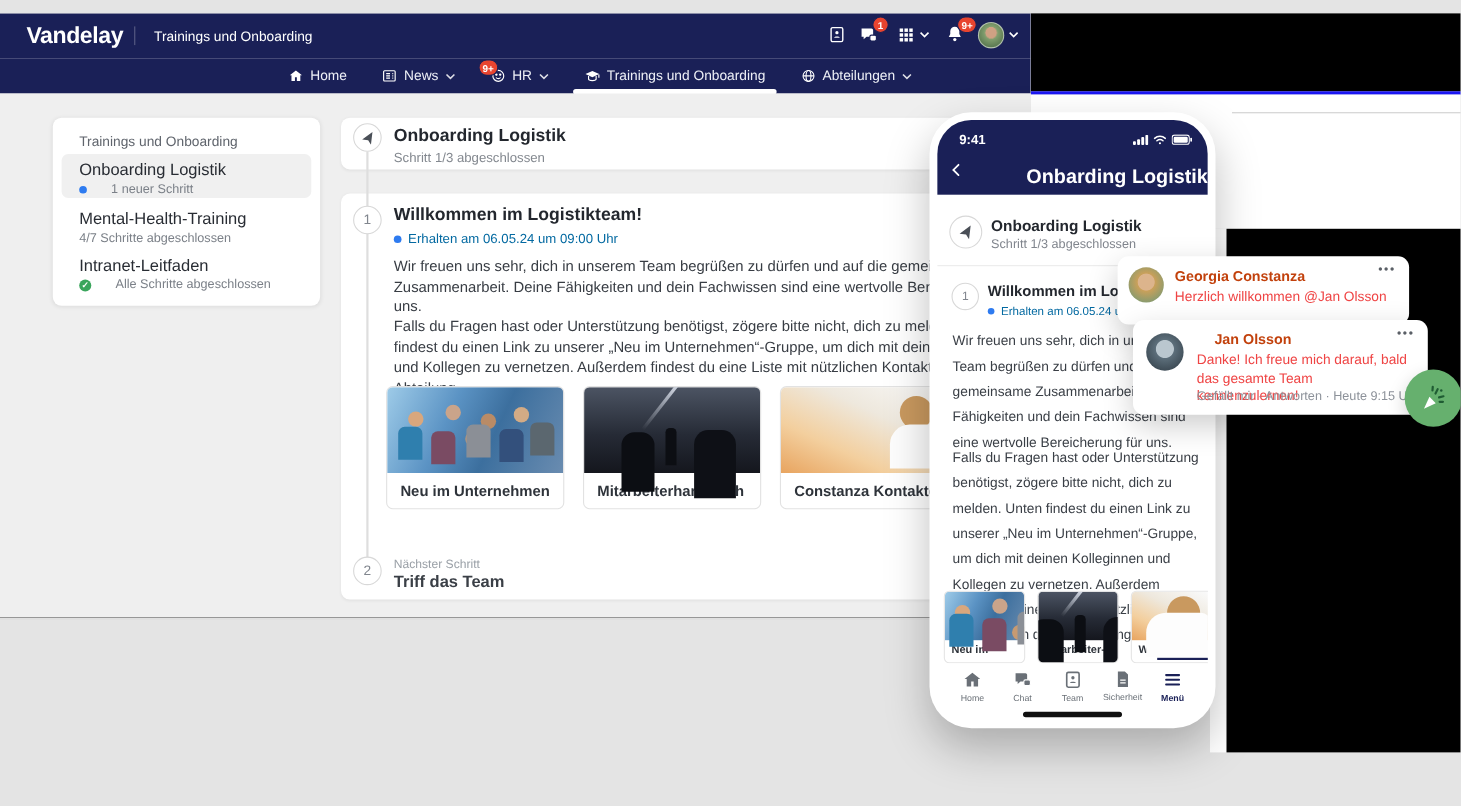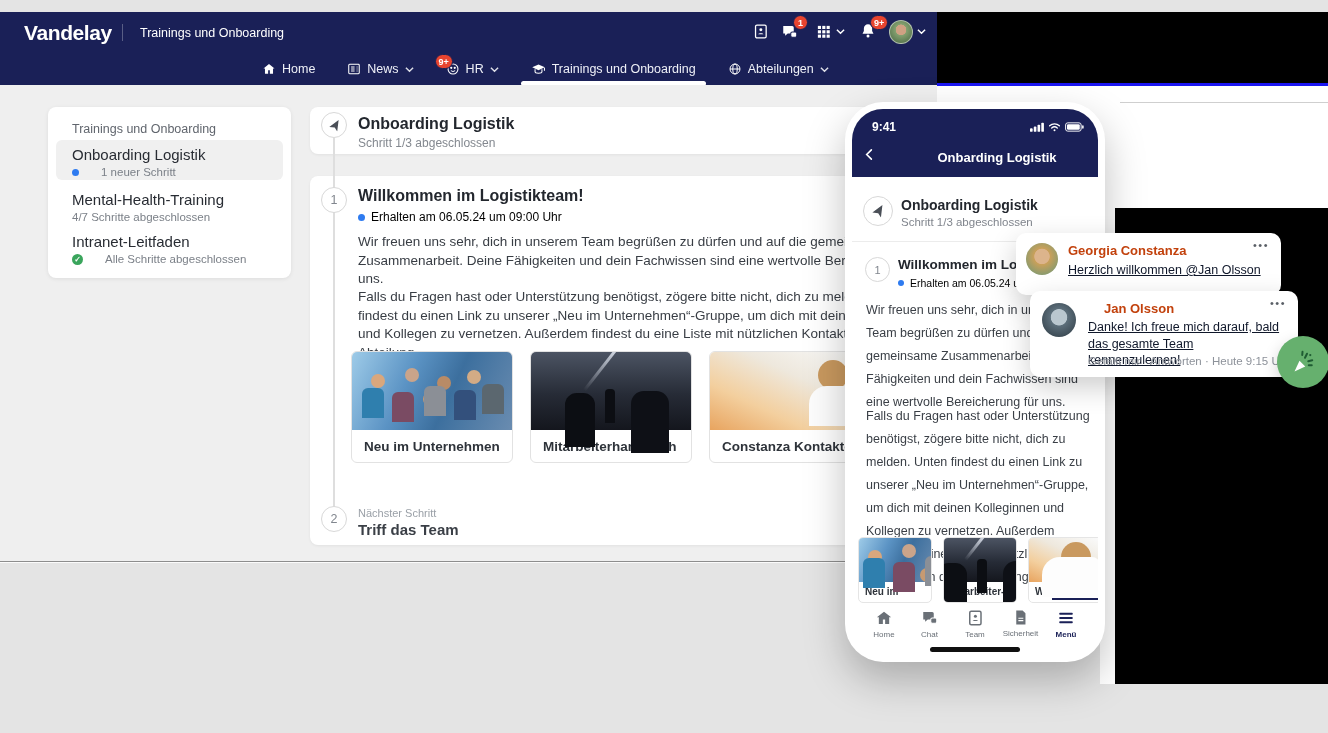--- a/index.html
+++ b/index.html
@@ -37,21 +37,21 @@
   .dot-blue{width:7px;height:7px;border-radius:50%;background:#2e7bf0;}
   .dot-green{width:11px;height:11px;border-radius:50%;background:#3aa55c;color:#fff;font-size:8px;line-height:11px;text-align:center;font-weight:700;}
 
   
   .headcard{position:absolute;left:310px;top:22px;width:640px;height:47px;background:#fff;border-radius:8px;box-shadow:0 1px 3px rgba(0,0,0,.06);}
   .stepcard{position:absolute;left:310px;top:91px;width:640px;height:369px;background:#fff;border-radius:8px;box-shadow:0 1px 3px rgba(0,0,0,.06);}
   .timeline{position:absolute;left:333px;top:53px;width:2px;height:372px;background:#dedede;z-index:2;}
   .tl-circle{position:absolute;width:26px;height:26px;border-radius:50%;background:#fff;border:1.5px solid #d8d8d8;z-index:3;display:flex;align-items:center;justify-content:center;font-size:12.5px;color:#81868e;}
   .m-title{position:absolute;font-size:16px;font-weight:700;color:#23272e;}
   .m-sub{position:absolute;font-size:12px;color:#83888f;}
-  .meta-row{position:absolute;display:flex;align-items:center;gap:6px;font-size:12px;color:#000000;}
+  .meta-row{position:absolute;display:flex;align-items:center;gap:6px;font-size:12px;color:#0369a1;}
   .para{position:absolute;left:358px;width:582px;font-size:13.5px;line-height:18.5px;color:#383d44;}
   .rescard{position:absolute;top:266px;width:162px;height:112px;background:#fff;border:1px solid #e2e2e2;border-radius:6px;overflow:hidden;z-index:3;}
   .rescard .img{height:78px;}
   .rescard .lbl{padding:9px 12px 0;font-size:13.5px;font-weight:700;color:#2e333a;}
   .img-team{background:linear-gradient(115deg,#9ecbe8 0%,#5b93c4 35%,#3c6f9e 60%,#6a8cb0 100%);position:relative;}
   .img-team::before{content:"";position:absolute;left:12%;top:28%;width:14px;height:14px;border-radius:50%;background:#d9a77d;box-shadow:34px -6px 0 #caa48a,66px 2px 0 #b98b66,96px -4px 0 #d3ab85,52px 18px 0 #c79a72;}
   .img-team::after{content:"";position:absolute;left:6%;top:46%;width:22px;height:30px;border-radius:6px 6px 0 0;background:#2f7fae;box-shadow:30px 4px 0 #7a4b63,62px -2px 0 #8b8f96,92px 2px 0 #33507c,120px -4px 0 #5b676f;}
   .img-night{background:linear-gradient(180deg,#4c5463 0%,#262b36 55%,#14161d 100%);position:relative;}
   .img-night::before{content:"";position:absolute;left:55%;top:-10%;width:3px;height:75%;background:linear-gradient(180deg,rgba(240,245,255,.95),rgba(240,245,255,0));transform:rotate(38deg);transform-origin:top;}
   .img-night::after{content:"";position:absolute;left:46%;top:48%;width:10px;height:34px;background:#0c0e13;border-radius:4px 4px 0 0;box-shadow:-30px 14px 0 10px #0c0e13,40px 16px 0 14px #0e1016;}
@@ -69,21 +69,21 @@
   #black-rect{position:absolute;left:1115px;top:196px;width:213px;height:476px;background:#000;z-index:7;}
 
   
   #phone{position:absolute;left:845px;top:90px;width:260px;height:560px;z-index:30;}
   .frame{position:absolute;inset:0;background:#fff;border-radius:38px;box-shadow:0 18px 40px rgba(0,0,0,.25);}
   .screen{position:absolute;left:7px;top:7px;right:7px;bottom:7px;border-radius:31px;background:#fff;overflow:hidden;}
   .ph-navy{position:absolute;left:0;top:0;width:100%;height:68px;background:#1a2057;color:#fff;}
   .ph-time{position:absolute;left:20px;top:11px;font-size:12px;font-weight:700;}
   .ph-status{position:absolute;right:14px;top:13px;display:flex;gap:4px;align-items:center;}
   .ph-back{position:absolute;left:10px;top:38px;}
-  .ph-navtitle{position:absolute;left:0;right:0;top:41px;text-align:center;font-size:13px;font-weight:700;padding-left:44px;}
+  .ph-navtitle{position:absolute;left:0;right:0;top:41px;text-align:right;font-size:18px;font-weight:700;padding-left:44px;}
   .ph-circle{position:absolute;border-radius:50%;background:#fff;border:1.5px solid #d8d8d8;display:flex;align-items:center;justify-content:center;color:#81868e;}
   .ph-title{position:absolute;font-weight:700;color:#23272e;}
   .ph-sub{position:absolute;color:#80858d;}
   .ph-divider{position:absolute;left:0;right:0;top:132px;height:1px;background:#ececec;}
   .ph-para{position:absolute;left:14px;width:224px;font-size:12.5px;line-height:23px;color:#3a3f46;}
   .mini-card{position:absolute;top:428px;width:74px;height:66px;background:#fff;border:1px solid #e5e5e5;border-radius:5px;overflow:hidden;}
   .mini-card .img{height:44px;}
   .mini-card .lbl{padding:4px 6px 0;font-size:10px;font-weight:700;color:#2e333a;white-space:nowrap;}
   .mini-underline{position:absolute;left:200px;top:489px;width:48px;height:2px;background:#1a2057;}
   .tabbar{position:absolute;left:0;right:0;top:494px;height:52px;background:#fff;display:flex;justify-content:space-between;padding:6px 12px 0;}
@@ -91,21 +91,21 @@
   .tab .tlabel{font-size:8px;}
   .tab.active{color:#1a2057;font-weight:700;}
   .home-indicator{position:absolute;left:78px;top:538px;width:90px;height:5px;border-radius:3px;background:#101010;}
 
   
   .chatcard{position:absolute;background:#fff;border-radius:10px;box-shadow:0 10px 28px rgba(0,0,0,.20);z-index:50;}
   #chat1{left:1016px;top:221px;width:265px;height:62px;}
   #chat2{left:1030px;top:279px;width:268px;height:86px;}
   .cc-av{position:absolute;border-radius:50%;}
   .cc-name{position:absolute;font-size:13px;font-weight:700;color:#c2410c;}
-  .cc-text{position:absolute;font-size:12.5px;color:#0f172a;line-height:16.5px;text-decoration:underline;}
+  .cc-text{position:absolute;font-size:12.5px;color:#ef4444;line-height:16.5px;}
   .cc-dots{position:absolute;right:12px;top:6px;font-size:11px;letter-spacing:1.5px;color:#5a5f66;}
   .cc-footer{position:absolute;font-size:11.5px;color:#8d929a;}
   .av-georgia{background:radial-gradient(circle at 50% 42%,#dcb48c 30%,#c9a05a 33%,#8a9b6e 75%);}
   .av-jan{background:radial-gradient(circle at 50% 42%,#bac7cf 30%,#5c6e7a 33%,#3e4c56 75%);}
   #confetti{position:absolute;left:1277px;top:324px;width:52px;height:52px;border-radius:50%;background:#66b06e;z-index:55;display:flex;align-items:center;justify-content:center;box-shadow:0 6px 16px rgba(0,0,0,.18);}
   svg{display:block;}
 </style>
 </head>
 <body>
 

